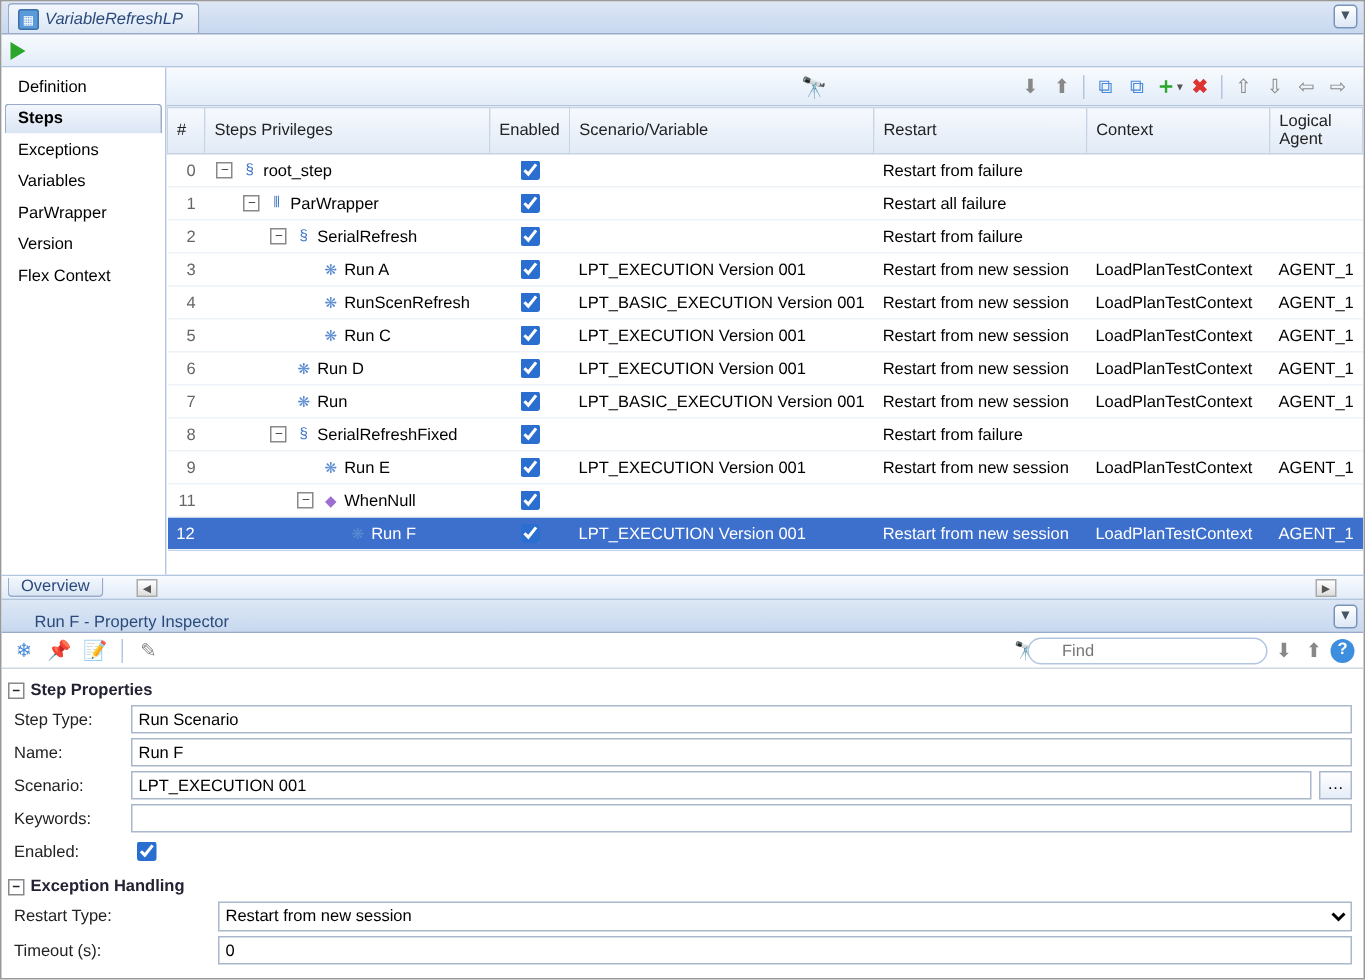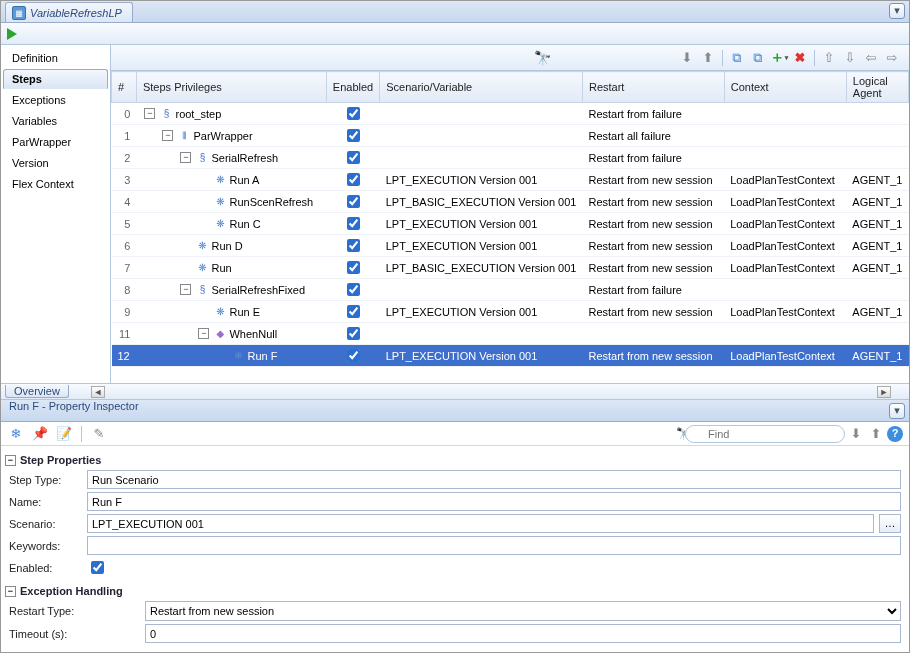--- a/index.html
+++ b/index.html
@@ -45,21 +45,21 @@
   .ico-case{ color:#9a6fcf;}
   .chk{ width:13px; height:13px; accent-color:#2a6fd0;}
   
   
   .overview-bar{ height:16px; background:linear-gradient(#f8fbff,#e2ecf8); border-bottom:1px solid #b3c6e0; display:flex; align-items:center; padding-left:4px; position:relative;}
   .overview-tab{ background:linear-gradient(#f3f7fd,#dbe6f4); border:1px solid #9aaac9; border-top:none; padding:0 8px; font-size:11px; border-radius:0 0 3px 3px; color:#2b4a7c;}
   .hscroll{ position:absolute; right:18px; left:90px; height:12px;}
   .hscroll-arrow{ position:absolute; width:14px; height:12px; border:1px solid #aaa; background:linear-gradient(#fff,#ddd); text-align:center; line-height:10px; font-size:9px; color:#555; cursor:pointer;}
   
   
-  .prop-title-bar{ height:22px; background:linear-gradient(#dde7f5,#c7d8ef); border-bottom:1px solid #9aaac9; display:flex; align-items:flex-start; padding-left:8px; color:#2b4a7c; position:relative;}
+  .prop-title-bar{ height:22px; background:linear-gradient(#dde7f5,#c7d8ef); border-bottom:1px solid #9aaac9; display:flex; align-items:flex-end; padding-left:22px; color:#2b4a7c; position:relative;}
   .prop-toolbar{ height:24px; border-bottom:1px solid #d0d8e4; display:flex; align-items:center; padding:0 6px; gap:6px;}
   .prop-tb-right{ margin-left:auto; display:flex; align-items:center; gap:2px;}
   .find-box{ width:160px; height:18px; border:1px solid #b3c6e0; border-radius:9px; padding:0 8px 0 22px; color:#999; position:relative;margin-left:14px;}
   .find-wrap{ position:relative; }
   .find-wrap .binoculars{ position:absolute; left:5px; top:2px; font-size:12px;}
   
   .prop-body{ padding:4px 8px 8px 8px; overflow:auto; height:200px;}
   .section-header{ display:flex; align-items:center; gap:4px; font-weight:bold; color:#223; margin:4px 0 4px -4px;}
   .section-toggle{ width:11px; height:11px; border:1px solid #888; font-size:9px; line-height:9px; text-align:center; background:#fff; cursor:pointer;}
   .form-row{ display:flex; align-items:center; margin:3px 0; gap:6px;}

